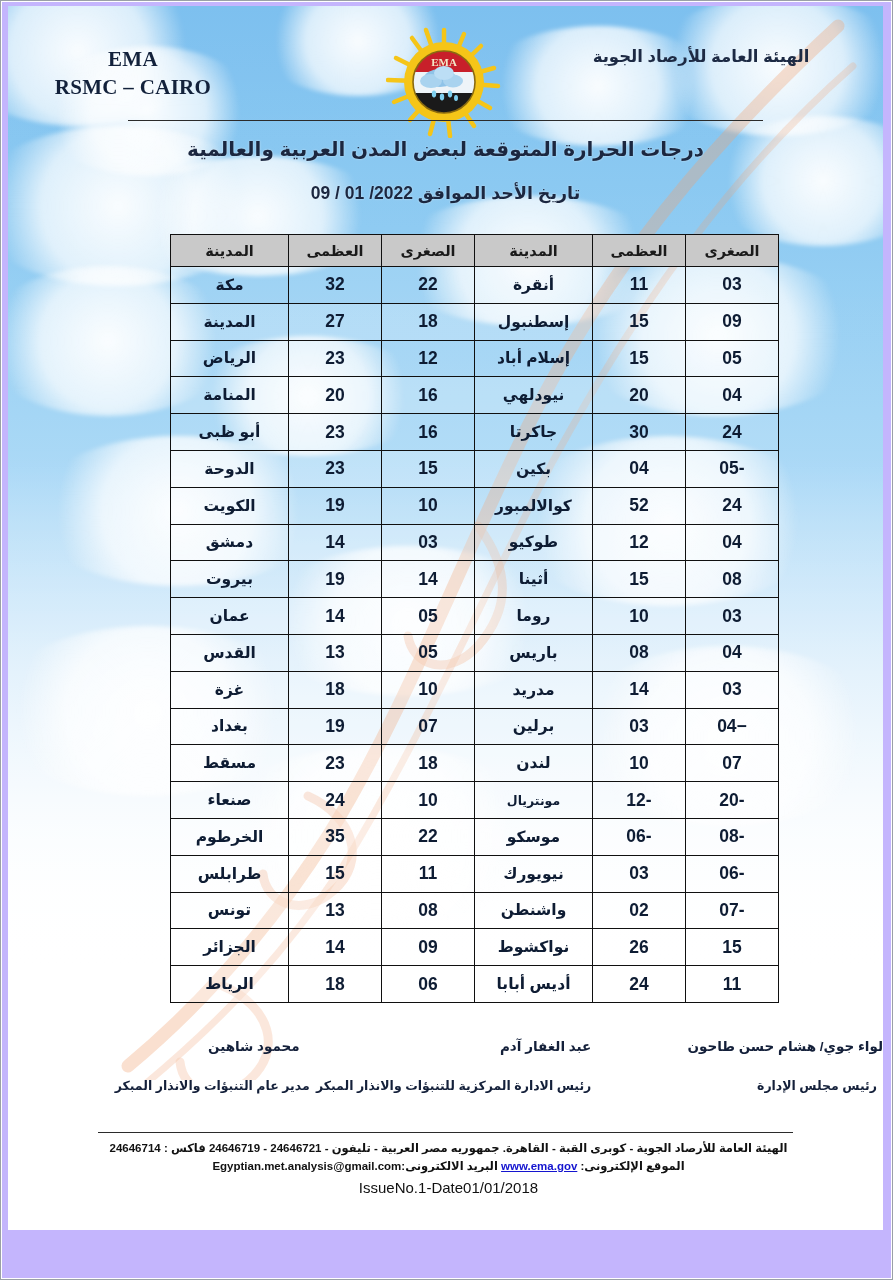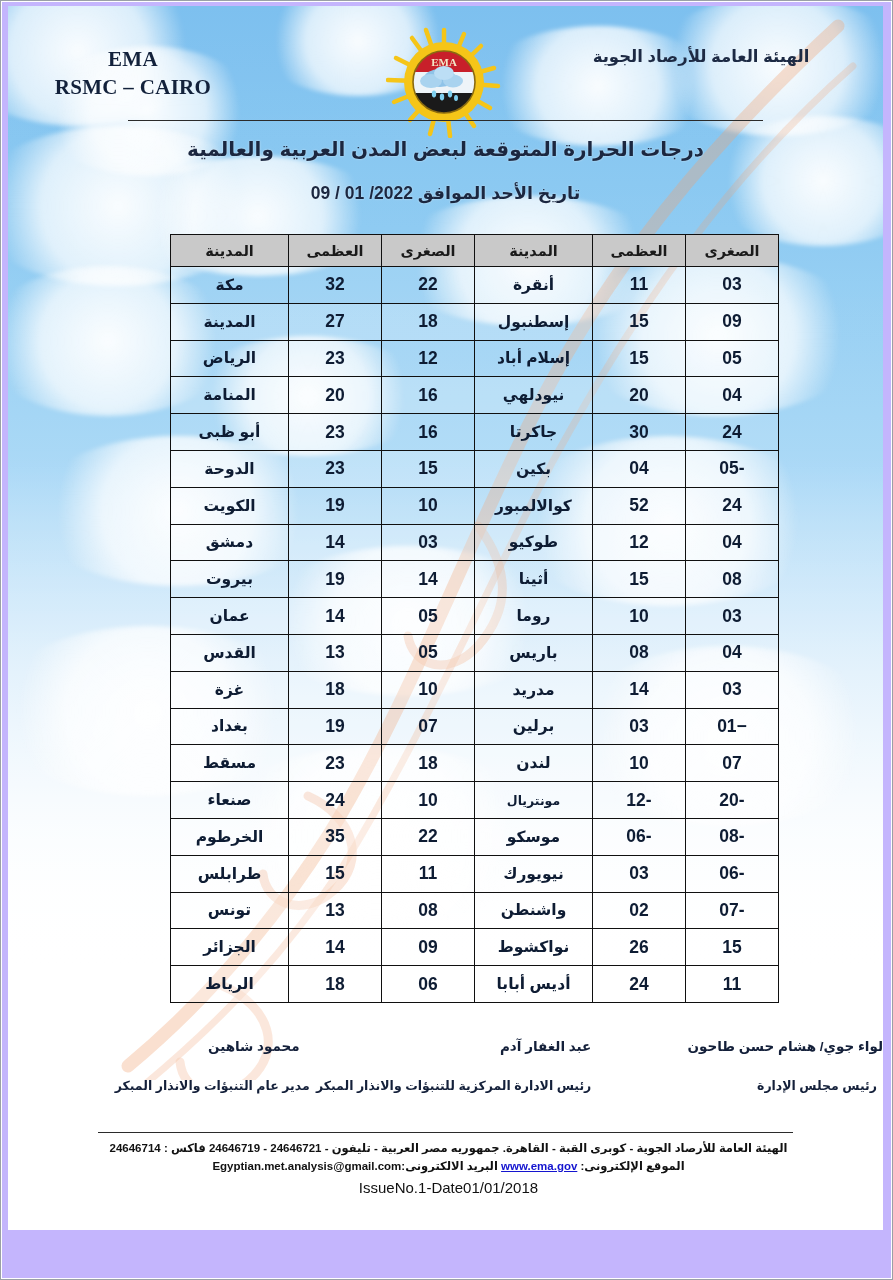--- a/index.html
+++ b/index.html
@@ -364,21 +364,21 @@
             </tr>
             <tr>
               <td>03</td>
               <td>14</td>
               <td class="city">مدريد</td>
               <td>10</td>
               <td>18</td>
               <td class="city">غزة</td>
             </tr>
             <tr>
-              <td>−01</td>
+              <td>−04</td>
               <td>03</td>
               <td class="city">برلين</td>
               <td>07</td>
               <td>19</td>
               <td class="city">بغداد</td>
             </tr>
             <tr>
               <td>07</td>
               <td>10</td>
               <td class="city">لندن</td>

